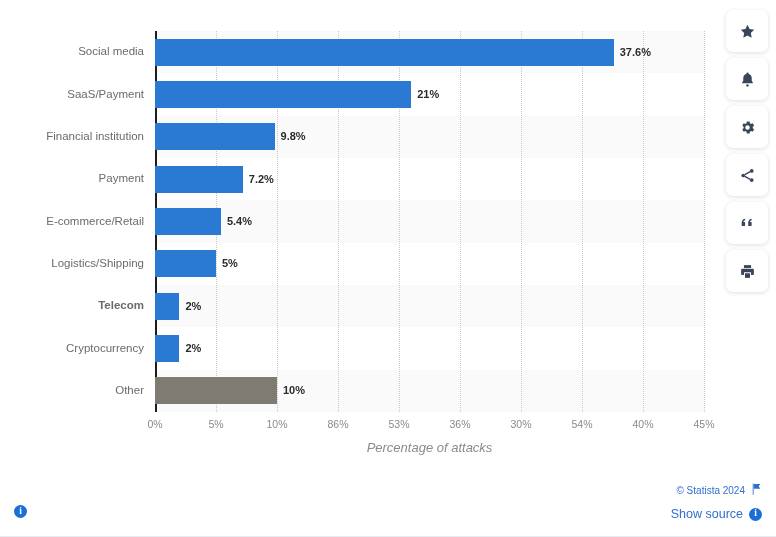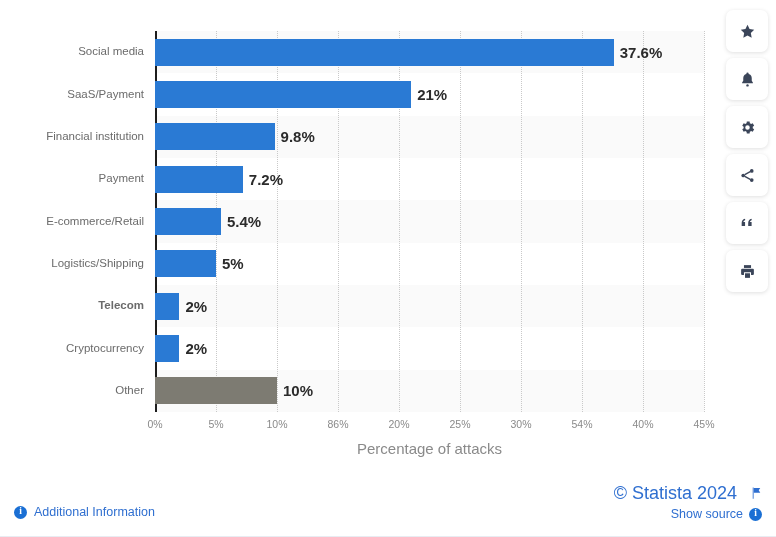--- a/index.html
+++ b/index.html
@@ -87,21 +87,21 @@
 
   
   .bar {
     position: absolute;
     left: 0;
     background: #2a7ad4;
     height: 27px;
   }
   .bar-value {
     position: absolute;
-    font-size: 15px;
+    font-size: 11px;
     font-weight: bold;
     color: #2b2b2b;
     line-height: 27px;
     white-space: nowrap;
   }
 
   
   .xticks {
     position: absolute;
     left: 141px;
@@ -116,22 +116,23 @@
     color: #8a8a8a;
     white-space: nowrap;
     top: 0;
   }
   #xlabel {
     position: absolute;
     left: 141px;
     top: 440px;
     width: 549px;
     text-align: center;
-    font-size: 15px;
+    font-size: 13px;
     color: #8a8a8a;
+    font-style: italic;
   }
 
   
   #toolbar {
     position: absolute;
     right: 8px;
     top: 10px;
     width: 42px;
     display: flex;
     flex-direction: column;
@@ -168,23 +169,23 @@
     color: #2f6fd0;
     font-size: 12.5px;
     cursor: pointer;
   }
   #copyright {
     position: absolute;
     right: 14px;
     top: 21px;
     display: flex;
     align-items: center;
-    gap: 14px;
+    gap: 6px;
     color: #2f6fd0;
-    font-size: 18px;
+    font-size: 10px;
   }
   #show-source {
     position: absolute;
     right: 14px;
     top: 45px;
     display: flex;
     align-items: center;
     gap: 6px;
     color: #2f6fd0;
     font-size: 12.5px;
@@ -272,22 +273,22 @@
       <div class="bar-value" style="top: 304px; left: 30.4px;">2%</div>
       <div class="bar" title="Other: 10%" style="top: 346.333px; width: 122px; background: rgb(125, 123, 114);"></div>
       <div class="bar-value" style="top: 346.333px; left: 128px;">10%</div>
     </div>
 
   <div class="xticks" id="xticks">
       <div class="xtick" style="left: 0px;">0%</div>
       <div class="xtick" style="left: 61px;">5%</div>
       <div class="xtick" style="left: 122px;">10%</div>
       <div class="xtick" style="left: 183px;">86%</div>
-      <div class="xtick" style="left: 244px;">20%</div>
-      <div class="xtick" style="left: 305px;">25%</div>
+      <div class="xtick" style="left: 244px;">53%</div>
+      <div class="xtick" style="left: 305px;">36%</div>
       <div class="xtick" style="left: 366px;">30%</div>
       <div class="xtick" style="left: 427px;">54%</div>
       <div class="xtick" style="left: 488px;">40%</div>
       <div class="xtick" style="left: 549px;">45%</div>
     </div>
   <div id="xlabel">Percentage of attacks</div>
 
 </div>
 
 <div id="toolbar">
@@ -338,21 +339,20 @@
         <path d="M4.5 8h15a1.5 1.5 0 011.5 1.5v6a1.5 1.5 0 01-1.5 1.5H17v-4H7v4H4.5A1.5 1.5 0 013 15.5v-6A1.5 1.5 0 014.5 8z"></path>
         <path d="M8.5 14.5h7V21h-7z"></path>
       </svg>
     </span>
   </div>
 </div>
 
 <div id="footer">
   <div id="additional-information">
     <span class="info-dot">i</span>
-    <span>Additional Information</span>
   </div>
 
   <div id="copyright">
     <span>© Statista 2024</span>
     <span>
       <svg width="11" height="12" viewBox="0 0 12 14" fill="#2f6fd0">
         <path d="M1.6 0.6h1v13h-1z"></path>
         <path d="M2.8 1.1h7.6L8.6 3.9l1.8 2.8H2.8z"></path>
       </svg>
     </span>

